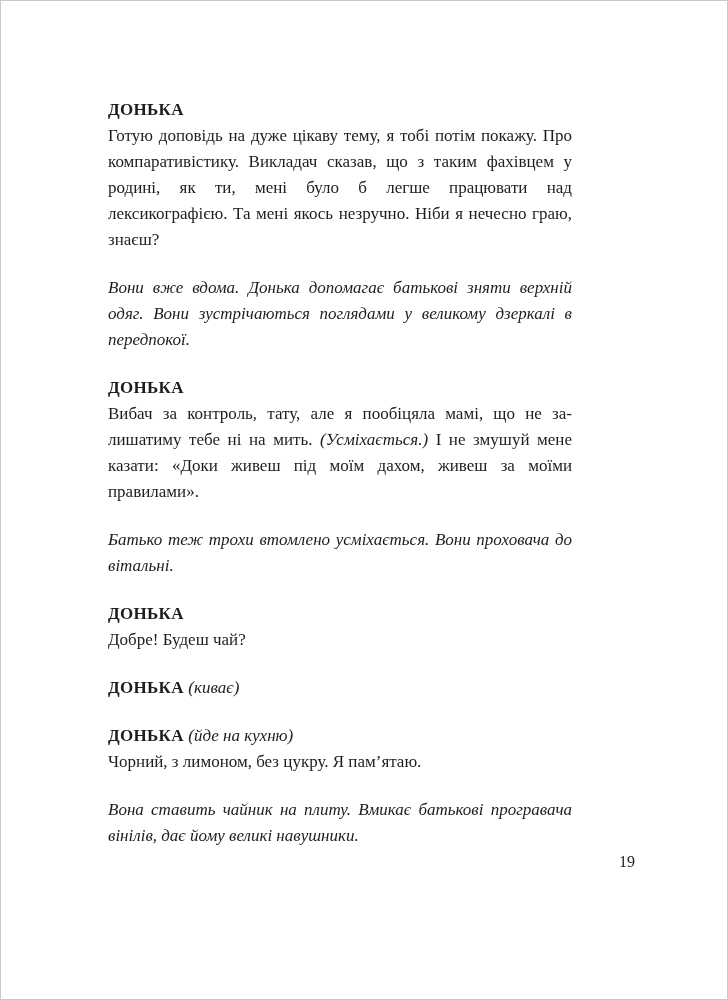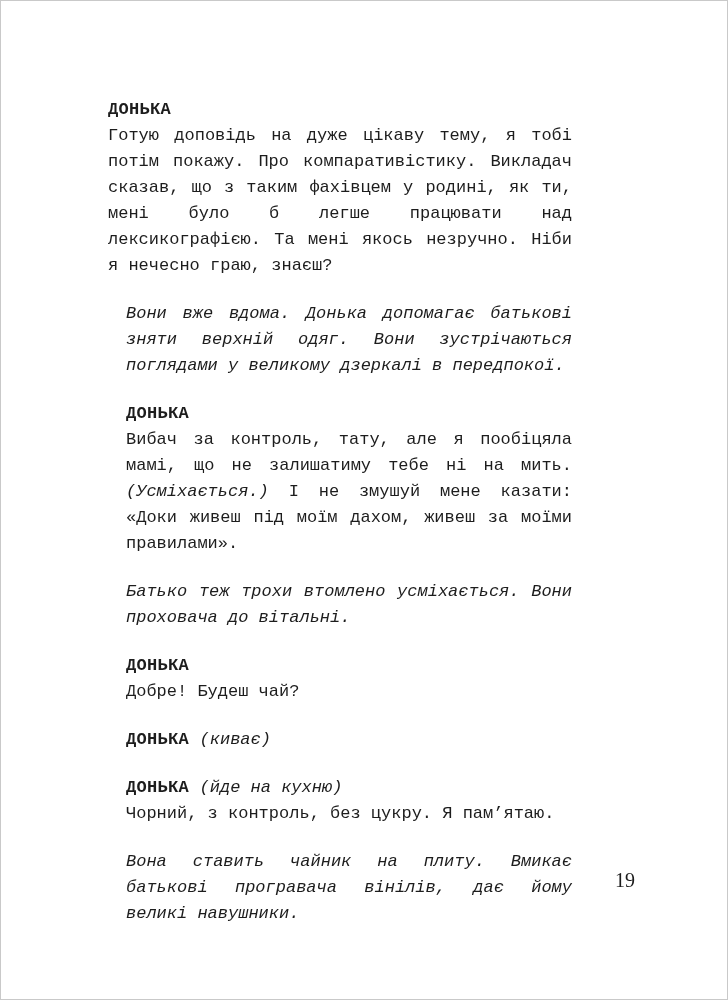--- a/index.html
+++ b/index.html
@@ -19,30 +19,28 @@
     overflow: hidden;
   }
   .text-column {
     position: absolute;
     left: 107px;
     top: 96px;
     width: 464px;
   }
   .text-column > * + * {
     margin-top: 22px;
-    margin-left: 18px;
   }
   .group p {
     margin: 0;
   }
   p {
     margin: 0;
     font-size: 17px;
     line-height: 26px;
-    font-family: Liberation Mono, monospace;
   }
   .speaker {
     font-weight: bold;
     letter-spacing: 0.3px;
   }
   .speaker .note {
     font-weight: normal;
     font-style: italic;
     letter-spacing: 0;
   }
@@ -52,23 +50,23 @@
   }
   .dialogue .inline-direction {
     font-style: italic;
   }
   .direction {
     font-style: italic;
     text-align: justify;
   }
   .page-number {
     position: absolute;
-    top: 868px;
+    top: 850px;
     right: 92px;
-    font-size: 20px;
+    font-size: 16px;
     line-height: 22px;
     color: #1d1d1d;
   }
 </style>
 </head>
 <body>
 
 <div class="page">
   <div class="text-column">
 
@@ -90,21 +88,21 @@
       <p class="speaker"><b>ДОНЬКА</b></p>
       <p class="dialogue">Добре! Будеш чай?</p>
     </div>
 
     <div class="group">
       <p class="speaker"><b>ДОНЬКА</b> <span class="note">(киває)</span></p>
     </div>
 
     <div class="group">
       <p class="speaker"><b>ДОНЬКА</b> <span class="note">(йде на кухню)</span></p>
-      <p class="dialogue">Чорний, з контроль, без цукру. Я пам’ятаю.</p>
+      <p class="dialogue">Чорний, з лимоном, без цукру. Я пам’ятаю.</p>
     </div>
 
     <p class="direction">Вона ставить чайник на плиту. Вмикає батькові програ­вача вінілів, дає йому великі навушники.</p>
 
   </div>
 
   <div class="page-number">19</div>
 </div>
 
 </body></html>

